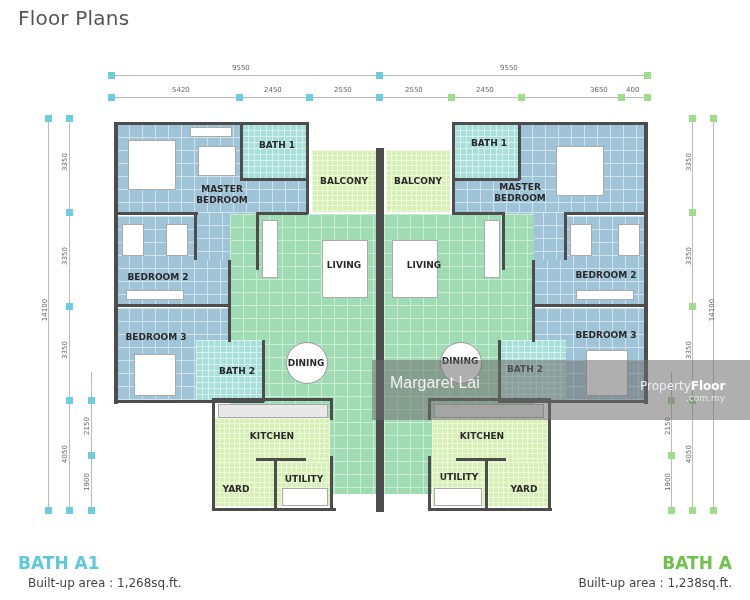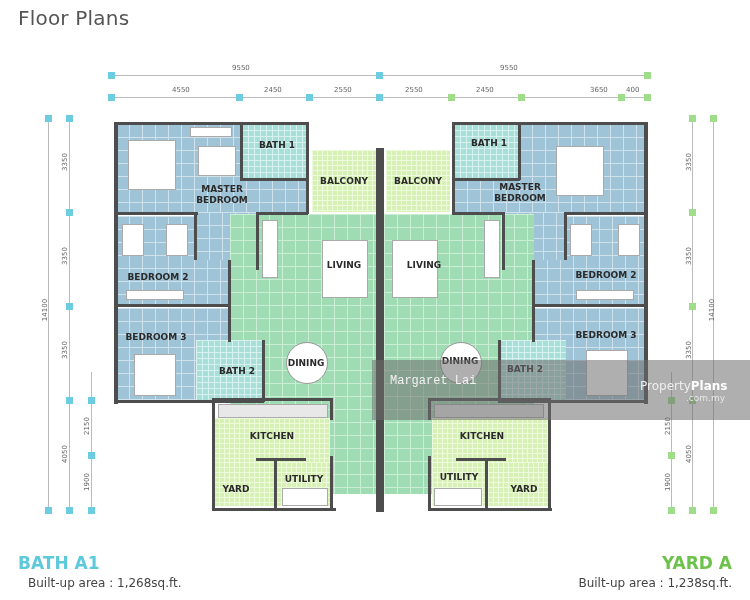--- a/index.html
+++ b/index.html
@@ -40,21 +40,21 @@
 
   <div class="abs hline" style="left:112px;top:97px;width:536px;"></div>
   <div class="abs mk mb" style="left:108px;top:94px;"></div>
   <div class="abs mk mb" style="left:236px;top:94px;"></div>
   <div class="abs mk mb" style="left:306px;top:94px;"></div>
   <div class="abs mk mb" style="left:376px;top:94px;"></div>
   <div class="abs mk mg" style="left:448px;top:94px;"></div>
   <div class="abs mk mg" style="left:518px;top:94px;"></div>
   <div class="abs mk mg" style="left:618px;top:94px;"></div>
   <div class="abs mk mg" style="left:644px;top:94px;"></div>
-  <div class="abs dimtxt" style="left:172px;top:86px;">4550</div>
+  <div class="abs dimtxt" style="left:172px;top:86px;">5420</div>
   <div class="abs dimtxt" style="left:264px;top:86px;">2450</div>
   <div class="abs dimtxt" style="left:334px;top:86px;">2550</div>
   <div class="abs dimtxt" style="left:405px;top:86px;">2550</div>
   <div class="abs dimtxt" style="left:476px;top:86px;">2450</div>
   <div class="abs dimtxt" style="left:590px;top:86px;">3650</div>
   <div class="abs dimtxt" style="left:626px;top:86px;">400</div>
 </div>
 
 <div>
   <div class="abs vline" style="left:48px;top:119px;height:392px;"></div>
@@ -219,22 +219,22 @@
   <div class="lbl" style="left:402px;top:260px;width:44px;">LIVING</div>
   <div class="lbl" style="left:566px;top:330px;width:80px;">BEDROOM 3</div>
   <div class="lbl" style="left:438px;top:356px;width:44px;">DINING</div>
   <div class="lbl" style="left:502px;top:364px;width:46px;">BATH 2</div>
   <div class="lbl" style="left:452px;top:431px;width:60px;">KITCHEN</div>
   <div class="lbl" style="left:434px;top:472px;width:50px;">UTILITY</div>
   <div class="lbl" style="left:504px;top:484px;width:40px;">YARD</div>
 </div>
 
 <div class="wm" style="left:372px;top:360px;width:378px;height:60px;"></div>
-<div class="abs" style="left:390px;top:374px;font-size:12px;color:#f2f2f2;font-family:Liberation Mono, monospace;">Margaret Lai</div>
+<div class="abs" style="left:390px;top:374px;font-size:16px;color:#f2f2f2;font-family:Liberation Sans, sans-serif;">Margaret Lai</div>
 <div class="abs" style="left:640px;top:379px;font-size:12px;color:#eee;font-family:'DejaVu Sans',sans-serif;">
-  <span>Property</span><span style="font-weight:bold;color:#fff;">Plans</span>
+  <span>Property</span><span style="font-weight:bold;color:#fff;">Floor</span>
 </div>
 <div class="abs" style="left:686px;top:393px;font-size:9px;color:#e6e6e6;font-family:'DejaVu Sans',sans-serif;">.com.my</div>
 
 <div class="abs type" style="left:18px;top:553px;color:#5fc9dc;">BATH A1</div>
 <div class="abs area" style="left:28px;top:576px;">Built-up area : 1,268sq.ft.</div>
-<div class="abs type" style="right:18px;top:553px;color:#6cc24a;text-align:right;">YARD A</div>
+<div class="abs type" style="right:18px;top:553px;color:#6cc24a;text-align:right;">BATH A</div>
 <div class="abs area" style="right:18px;top:576px;text-align:right;">Built-up area : 1,238sq.ft.</div>
 
 </body></html>

